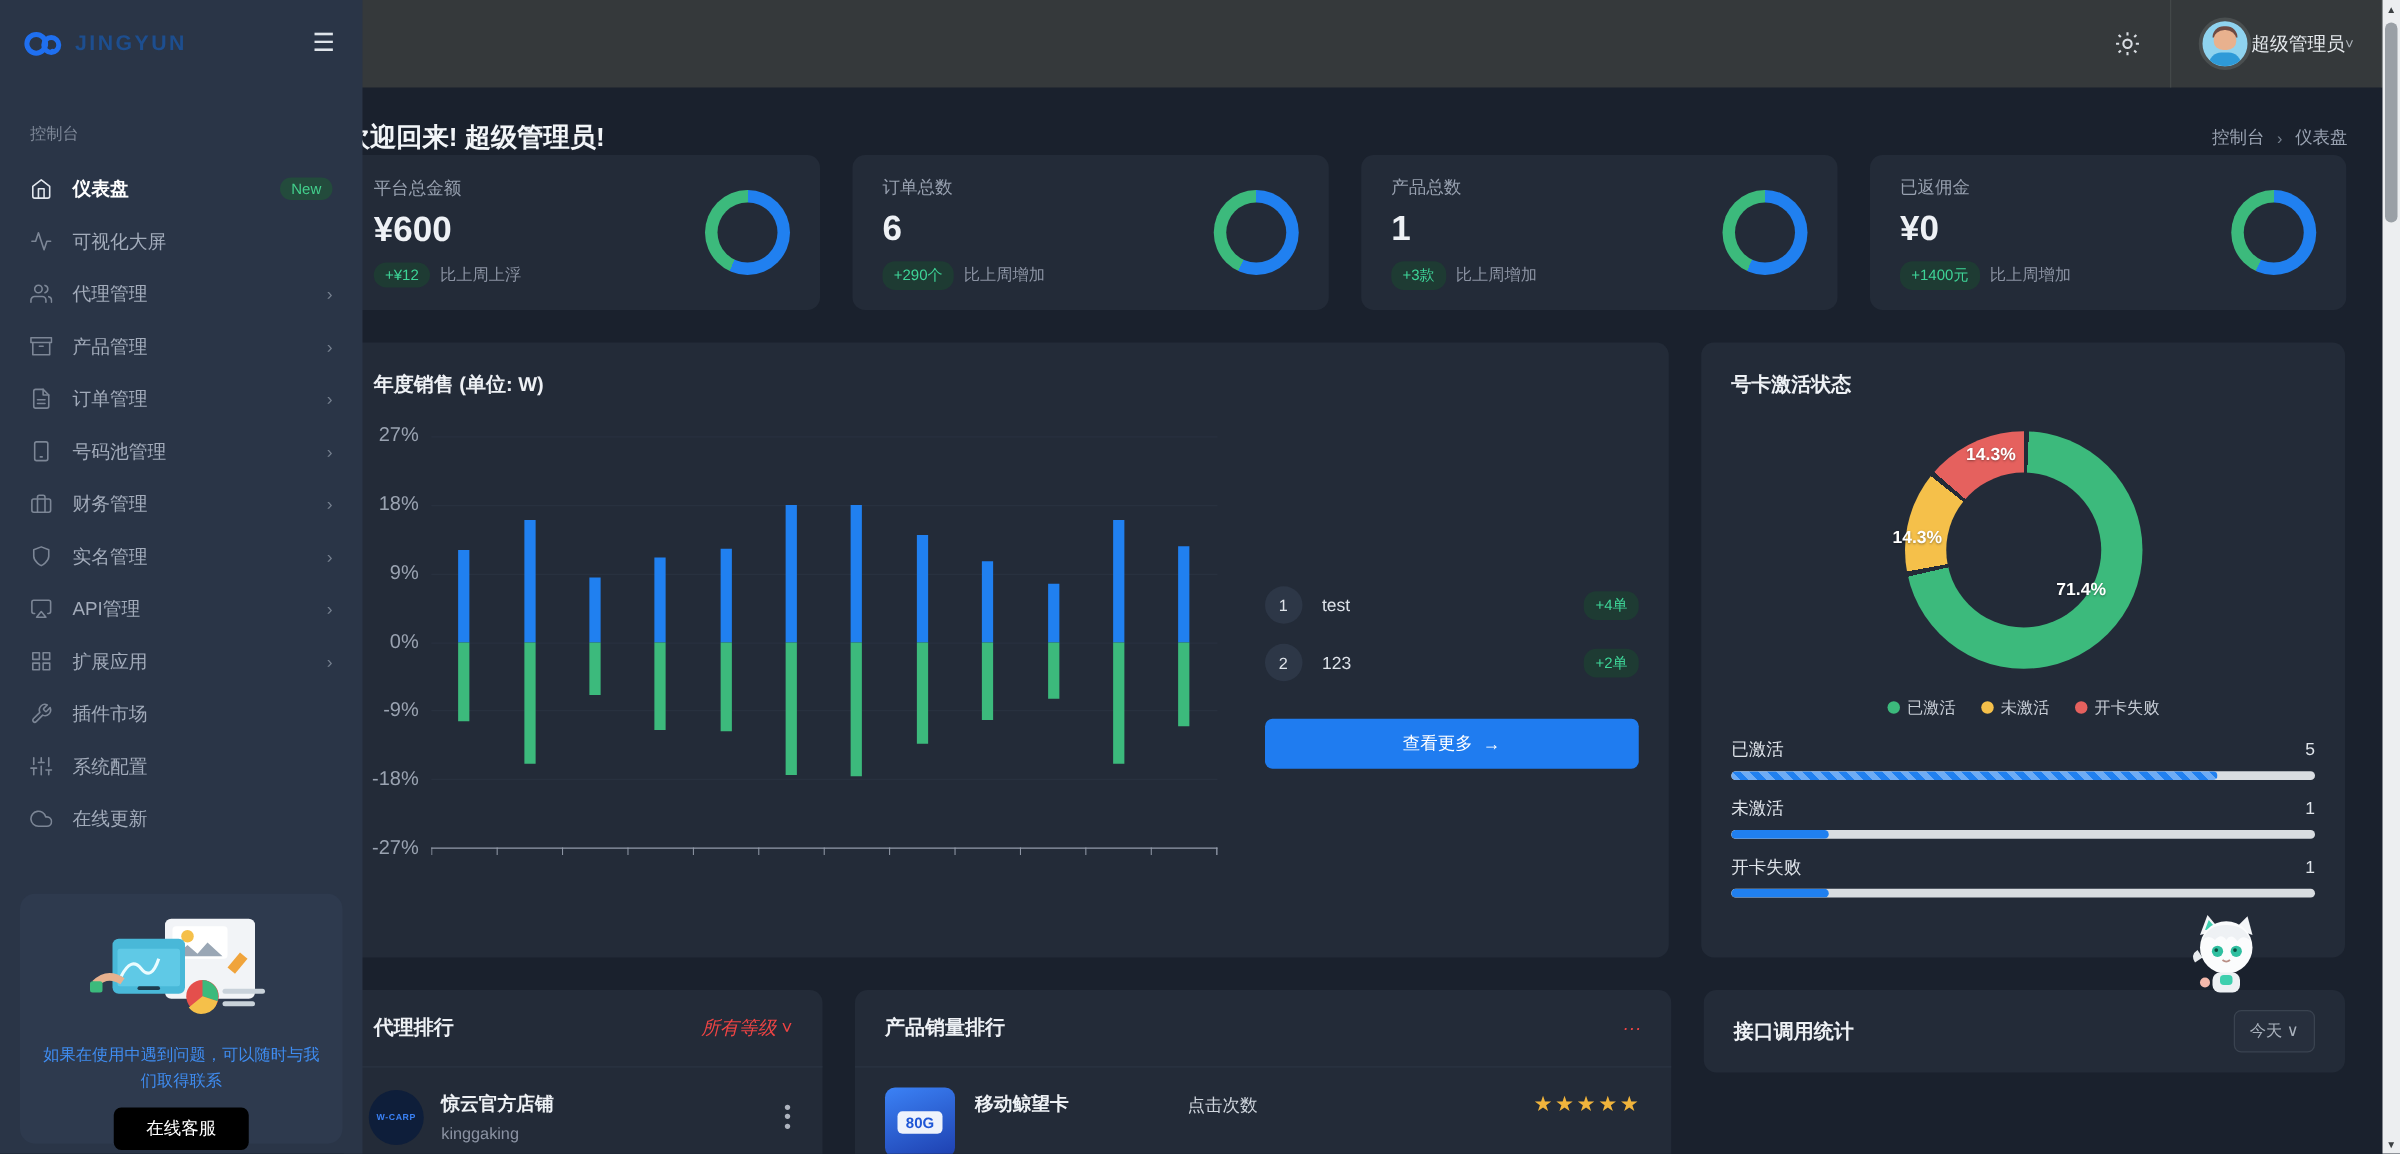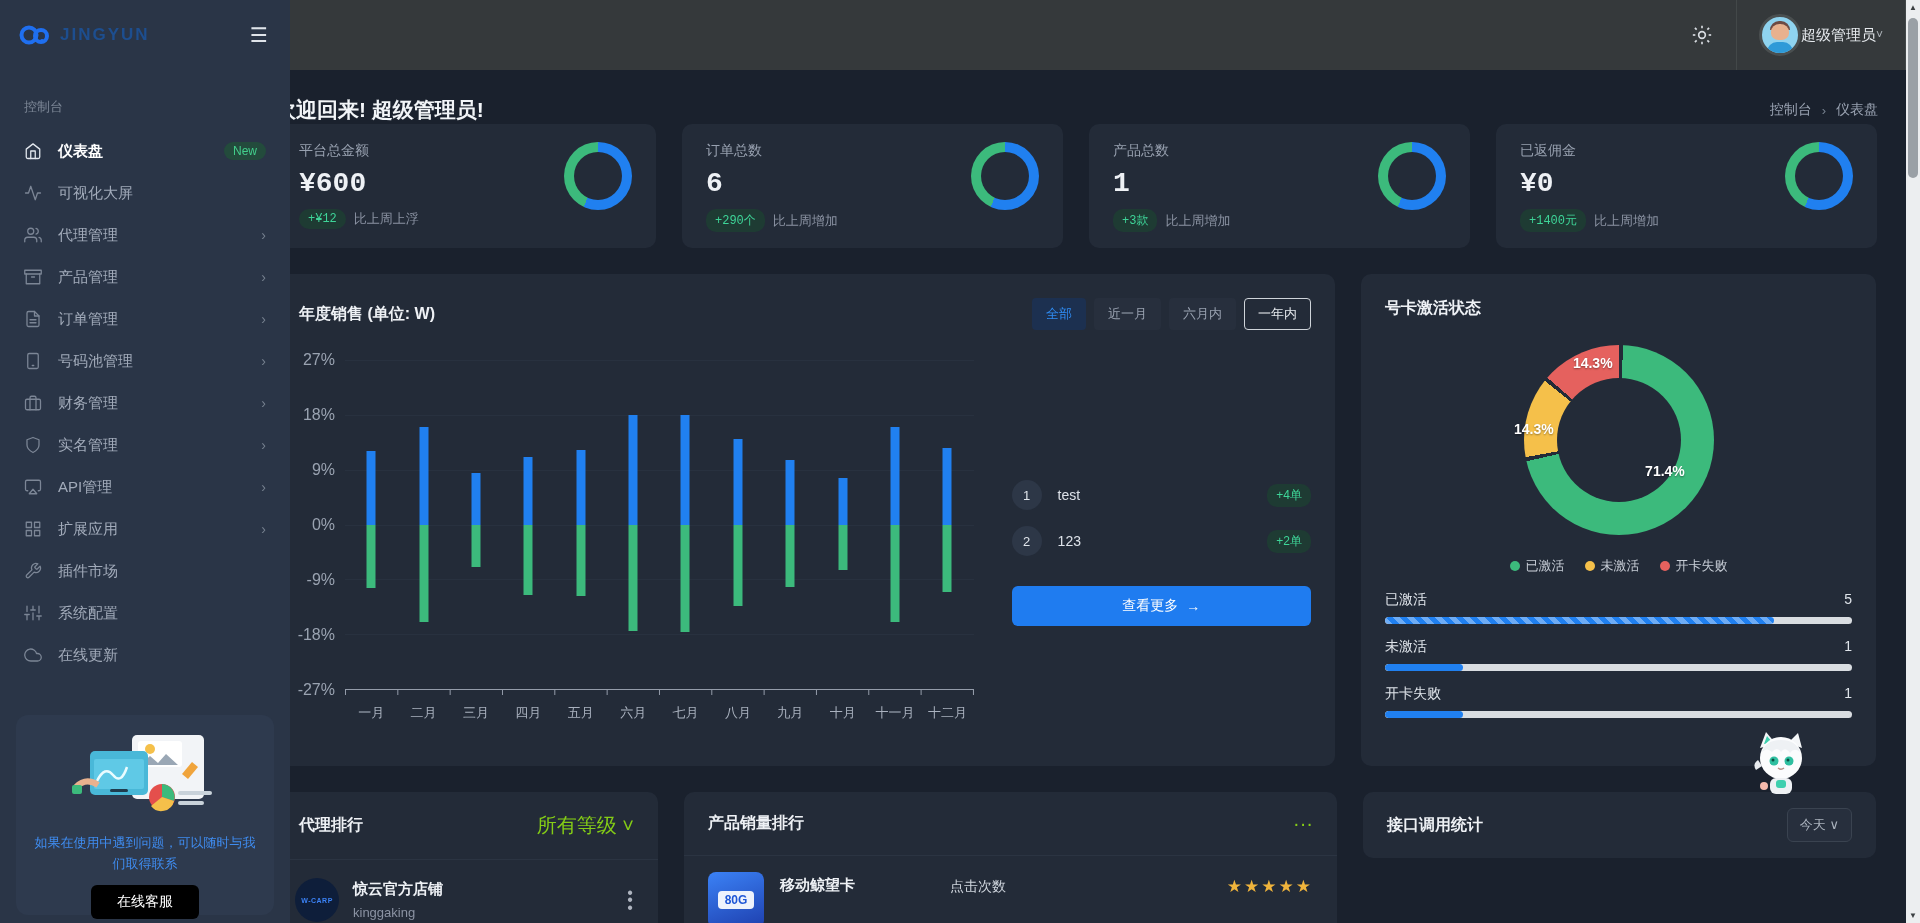--- a/index.html
+++ b/index.html
@@ -44,21 +44,21 @@
   .user-chev{color:#aeb4ba;font-size:12px;}
 
   
   .main{position:absolute;left:251px;top:70px;width:1655px;height:853px;padding:26px 28px 0 24px;}
   .welcome-row{display:flex;justify-content:space-between;}
   .welcome{font-size:21px;font-weight:bold;color:#f2f5f8;}
   .breadcrumb{font-size:14px;color:#99a2b1;display:flex;gap:10px;align-items:center;}
   .breadcrumb .sep{color:#76808f;font-size:13px;}
 
   .stats-row{display:flex;gap:26px;}
-  .stat-card{width:381px;height:124px;background:var(--card);border-radius:10px;padding:18px 24px;display:flex;justify-content:space-between;font-family:Liberation Mono, monospace;}
+  .stat-card{width:381px;height:124px;background:var(--card);border-radius:10px;padding:18px 24px;display:flex;justify-content:space-between;align-items:center;}
   .stat-label{font-size:14px;color:#98a1b0;}
   .stat-value{font-size:28px;font-weight:bold;color:#eef1f5;margin:8px 0 10px;}
   .stat-badge-row{display:flex;align-items:center;gap:8px;}
   .pill-green{background:var(--greenBg);color:var(--greenT);font-size:12px;padding:3px 9px;border-radius:10px;white-space:nowrap;}
   .stat-desc{font-size:13px;color:#8b93a3;}
   .mini-donut{width:68px;height:68px;border-radius:50%;position:relative;flex:none;}
   .mini-donut::after{content:"";position:absolute;inset:10px;border-radius:50%;background:var(--card);}
 
   .mid-row{display:flex;gap:26px;margin-top:26px;}
   .card{background:var(--card);border-radius:10px;}
@@ -100,21 +100,21 @@
   .dot{width:10px;height:10px;border-radius:50%;}
   .prog-list{margin-top:16px;}
   .prog-row{margin-bottom:14px;}
   .prog-head{display:flex;justify-content:space-between;font-size:14px;color:#dfe4ea;margin-bottom:8px;}
   .prog-track{height:7px;border-radius:4px;background:var(--track);overflow:hidden;}
   .prog-fill{height:100%;border-radius:4px;background:var(--blue);}
   .prog-fill.striped{background-image:repeating-linear-gradient(45deg,rgba(255,255,255,.35) 0 5px,transparent 5px 10px);}
 
   .bottom-row{display:flex;gap:26px;margin-top:26px;}
   .b-card-head{display:flex;justify-content:space-between;align-items:center;padding:20px 24px;border-bottom:1px solid var(--line);text-align:center;}
-  .filter-link{font-size:20px;color:#84cc16;cursor:pointer;}
+  .filter-link{font-size:15px;color:#ef4444;cursor:pointer;font-style:italic;}
   .agent-card{width:383px;height:230px;}
   .agent-row{display:flex;align-items:center;padding:18px 20px;}
   .agent-logo{width:44px;height:44px;border-radius:50%;background:#0e1e3a;display:flex;align-items:center;justify-content:center;font-size:7px;color:#3b82f6;font-weight:bold;letter-spacing:.5px;flex:none;}
   .agent-info{margin-left:14px;flex:1;}
   .agent-name{font-size:15px;font-weight:bold;color:#eef1f5;}
   .agent-sub{font-size:13px;color:#8b93a3;margin-top:6px;}
   .dots-v{color:#aeb4bf;font-size:16px;letter-spacing:0;cursor:pointer;line-height:.45;text-align:center;width:16px;}
   .product-card{width:653px;height:230px;}
   .prod-row{display:flex;align-items:flex-start;padding:16px 24px;}
   .prod-img{width:56px;height:56px;border-radius:8px;background:linear-gradient(160deg,#3b82f6,#1e3fae);position:relative;flex:none;display:flex;align-items:center;justify-content:center;}
@@ -384,26 +384,20 @@
         </div>
         <div class="mini-donut" style="background:conic-gradient(#2080f0 0 57%, #3cba7c 57% 100%)"></div>
       </div>
     </div>
 
   <div class="mid-row">
 
     <div class="card sales-card">
       <div class="sales-head">
         <div class="card-title">年度销售 (单位: W)</div>
-        <div class="tabs">
-            <span class="tab active">全部</span>
-            <span class="tab">近一月</span>
-            <span class="tab">六月内</span>
-            <span class="tab outlined">一年内</span>
-          </div>
       </div>
       <div class="sales-body">
         <div class="chart-wrap">
           <div class="bar-chart">
             <div class="y-axis">
                 <span style="top: 0%;">27%</span>
                 <span style="top: 16.6667%;">18%</span>
                 <span style="top: 33.3333%;">9%</span>
                 <span style="top: 50%;">0%</span>
                 <span style="top: 66.6667%;">-9%</span>
@@ -461,34 +455,20 @@
                 <div class="bar-col" style="left: 83.3333%; width: 8.33333%;">
                   <div class="bar-up" style="height: 29.6296%;"></div>
                   <div class="bar-down" style="height: 29.6296%;"></div>
                 </div>
                 <div class="bar-col" style="left: 91.6667%; width: 8.33333%;">
                   <div class="bar-up" style="height: 23.3333%;"></div>
                   <div class="bar-down" style="height: 20.3704%;"></div>
                 </div>
               </div>
           </div>
-          <div class="x-labels">
-              <span>一月</span>
-              <span>二月</span>
-              <span>三月</span>
-              <span>四月</span>
-              <span>五月</span>
-              <span>六月</span>
-              <span>七月</span>
-              <span>八月</span>
-              <span>九月</span>
-              <span>十月</span>
-              <span>十一月</span>
-              <span>十二月</span>
-            </div>
         </div>
         <div class="rank-col">
           <div>
               <div class="rank-item">
                 <span class="rank-num">1</span>
                 <span class="rank-name">test</span>
                 <span class="pill-green">+4单</span>
               </div>
               <div class="rank-item">
                 <span class="rank-num">2</span>

